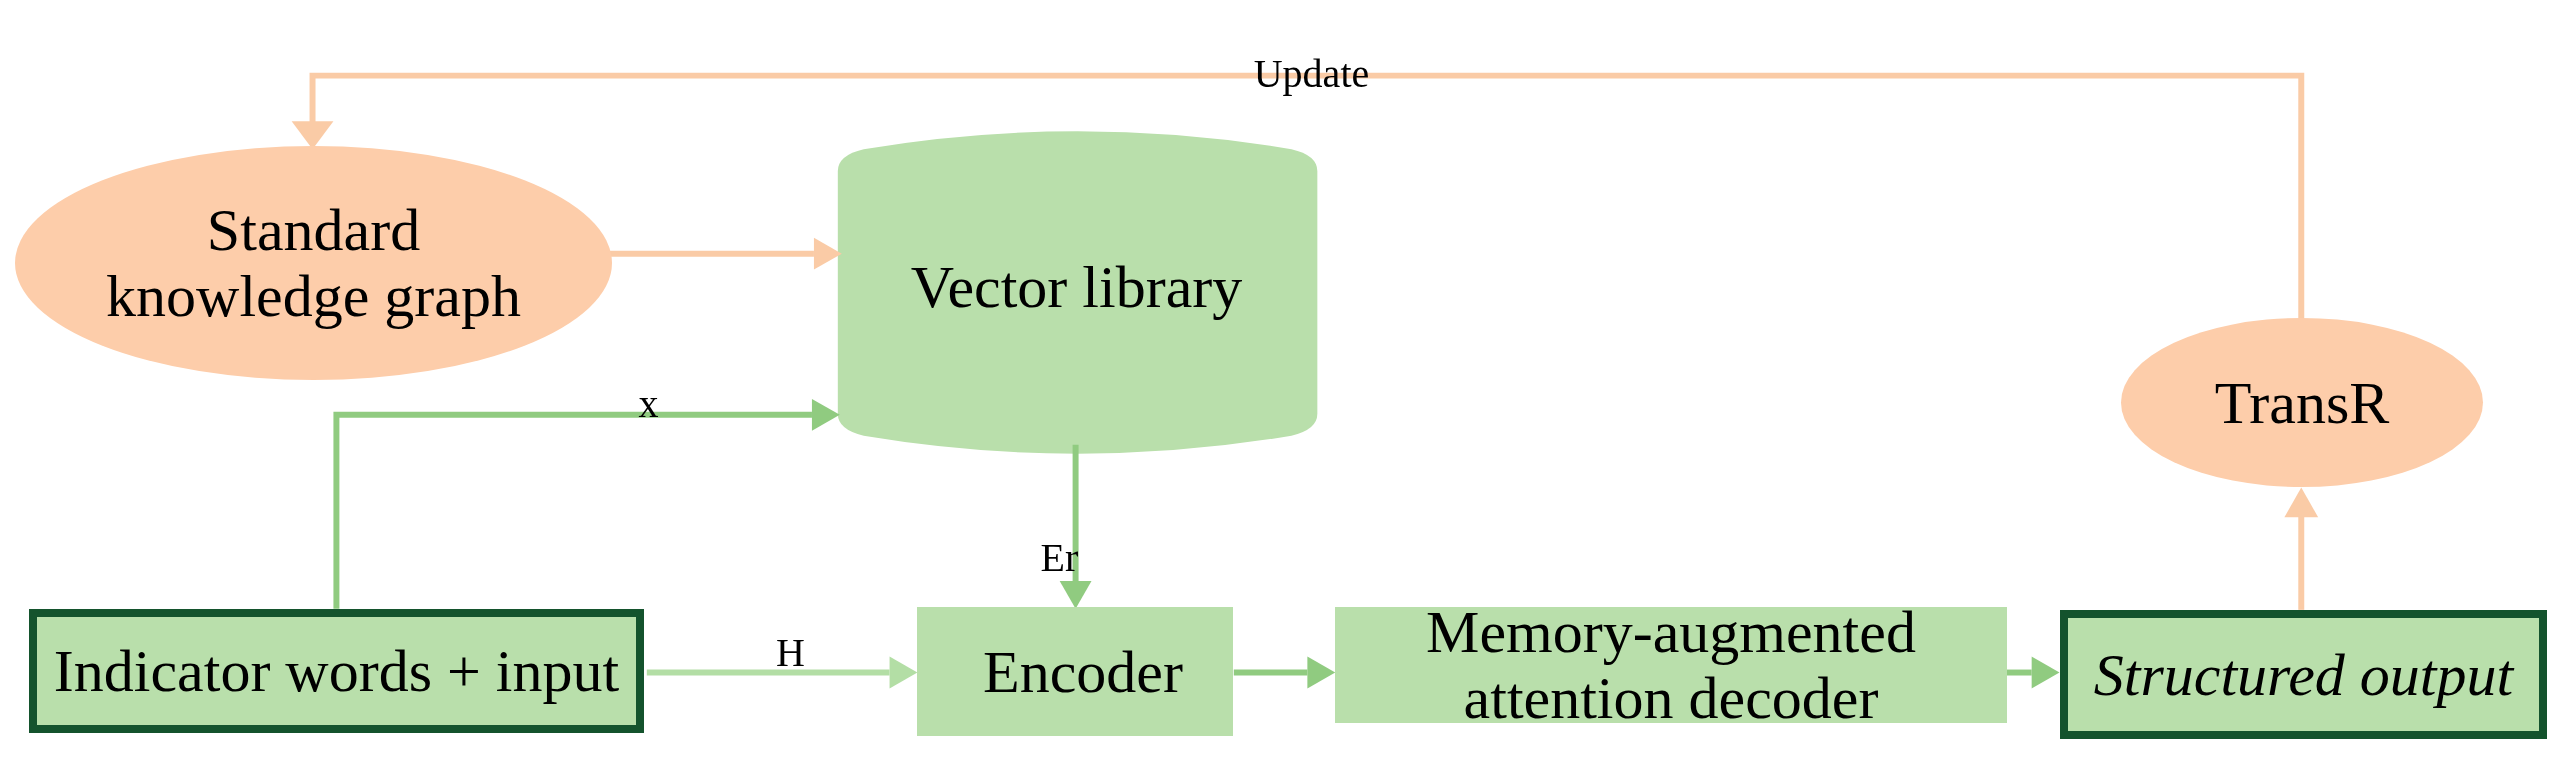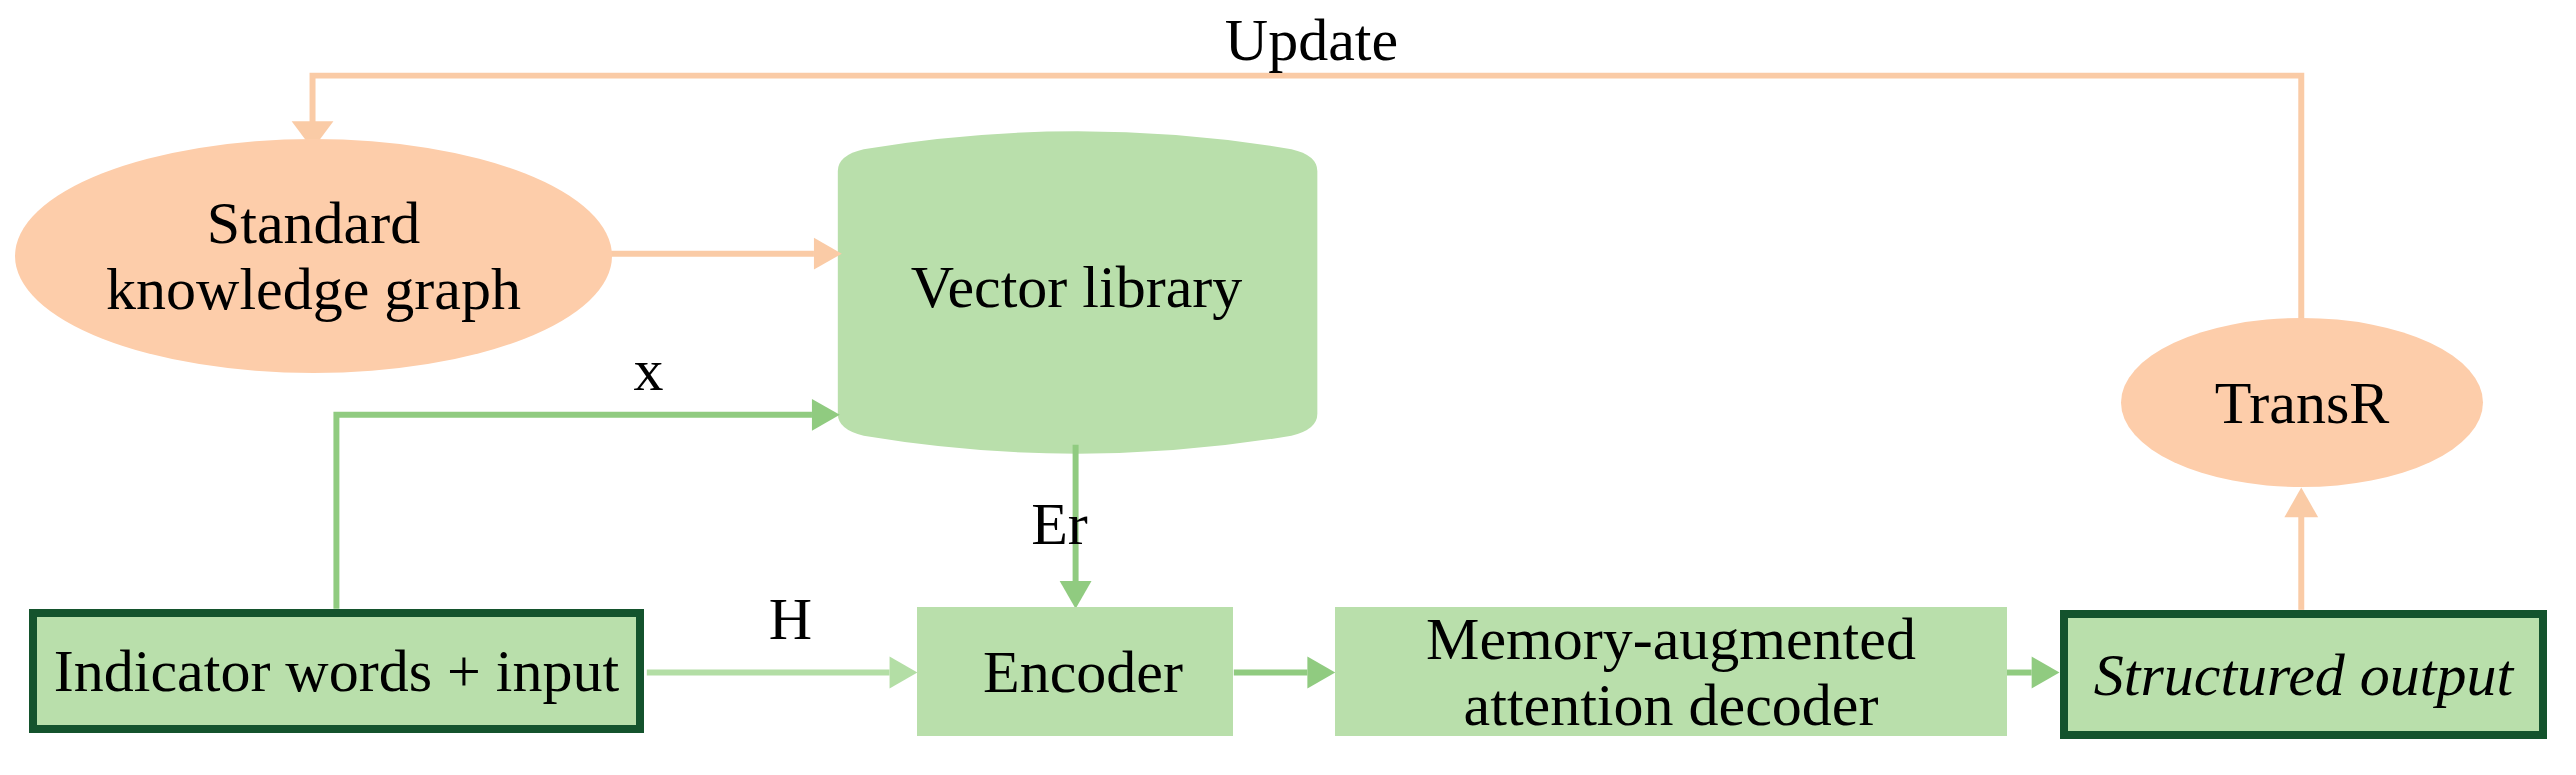--- a/index.html
+++ b/index.html
@@ -9,29 +9,29 @@
   }
   svg.edges { position:absolute; left:0; top:0; width:2576px; height:775px; }
 
   .node { position:absolute; display:flex; align-items:center; justify-content:center;
           text-align:center; font-size:60px; line-height:66px; white-space:pre-line; }
   .ellipse { border-radius:50%; background:#FDCDAA; }
   .greenbox { background:#B9DFAB; box-sizing:border-box; }
   .graybordered { border:8px solid #14532d; }
 
   .edge-label { position:absolute; display:flex; align-items:center; justify-content:center;
-                font-size:60px; line-height:60px; white-space:pre; }
+                font-size:40px; line-height:60px; white-space:pre;margin-top:34px; }
 
   
-  .n-skg   { left:15px;   top:139px; width:597px; height:234px; }
+  .n-skg   { left:15px;   top:146px; width:597px; height:234px; }
   .n-vlib  { left:833px;  top:130px; width:487px; height:314px;align-items:center; }
   .n-trip  { left:2121px; top:318px; width:362px; height:169px; }
   .n-ind   { left:29px;   top:609px; width:615px; height:124px; }
   .n-enc   { left:917px;  top:607px; width:316px; height:129px;padding-left:16px; }
-  .n-dec   { left:1335px; top:607px; width:672px; height:129px; }
+  .n-dec   { left:1335px; top:607px; width:672px; height:116px; }
   .n-out   { left:2060px; top:610px; width:487px; height:129px;font-style:italic; }
 
   
   .l-update { left:1212px; top:10px;  width:199px; height:60px; }
   .l-transr { left:612px;  top:157px; width:199px; height:60px; }
   .l-x      { left:599px;  top:340px; width:99px; height:60px; }
   .l-er     { left:1000px;  top:494px; width:119px; height:60px; }
   .l-h      { left:741px;  top:589px; width:99px; height:60px; }
 </style>
 </head>

